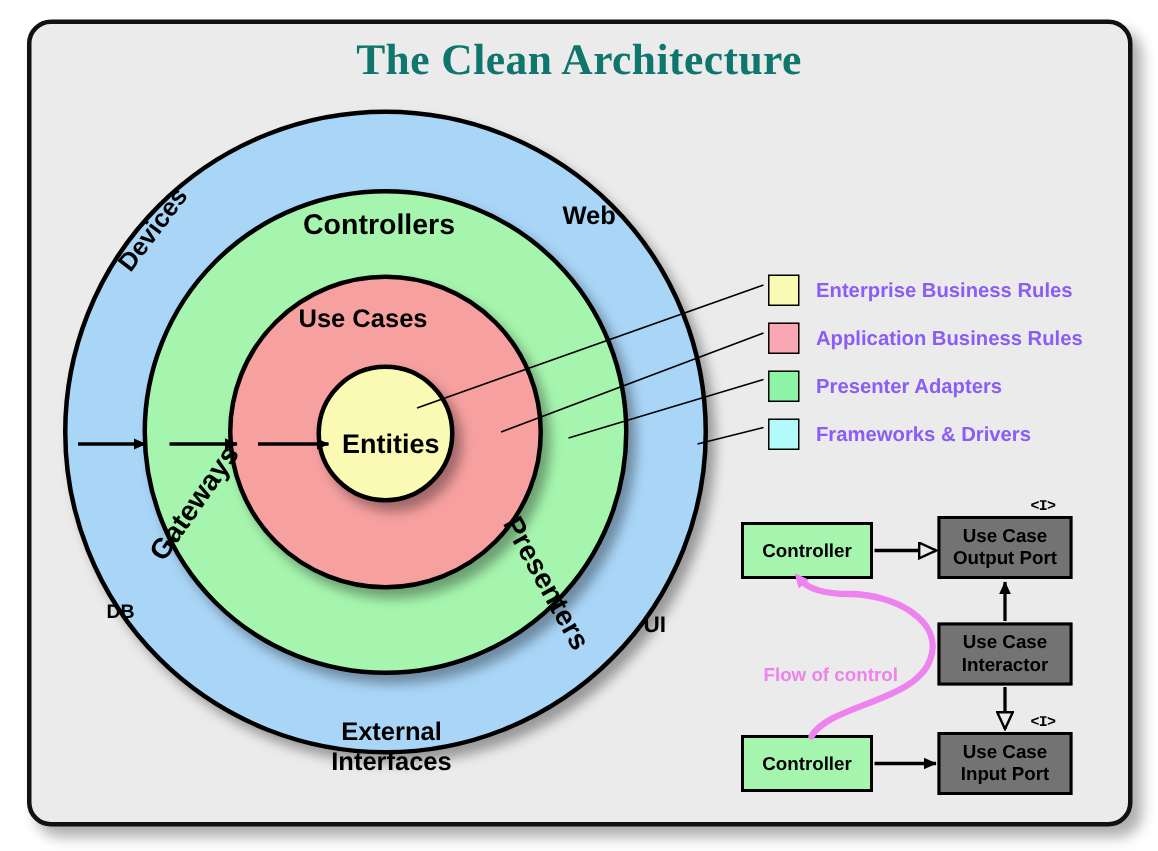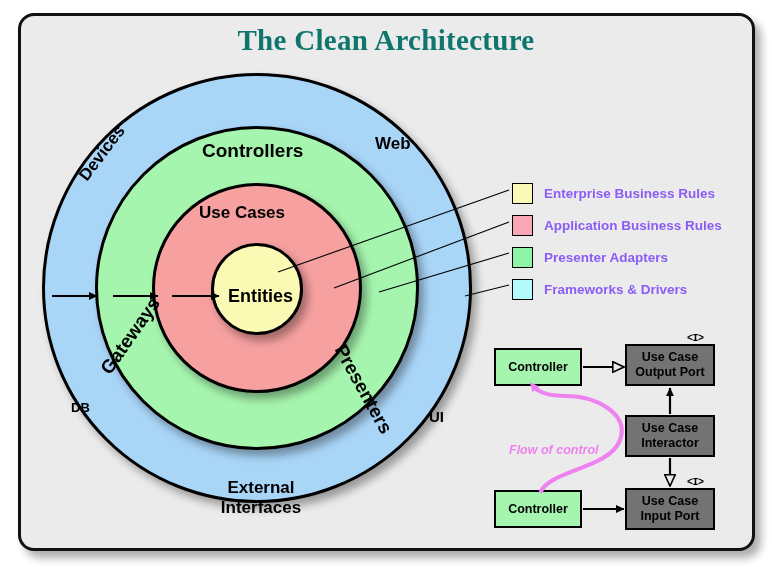--- a/index.html
+++ b/index.html
@@ -144,21 +144,20 @@
   }
 
   #flow-label {
     position: absolute;
     left: 509px;
     top: 443px;
     font-size: 12.5px;
     font-weight: bold;
     color: #ee82ee;
     white-space: nowrap;
-    font-style: italic;
   }
 
   svg.overlay {
     position: absolute;
     left: 0; top: 0;
     width: 772px; height: 567px;
     overflow: visible;
     pointer-events: none;
   }
 </style>

